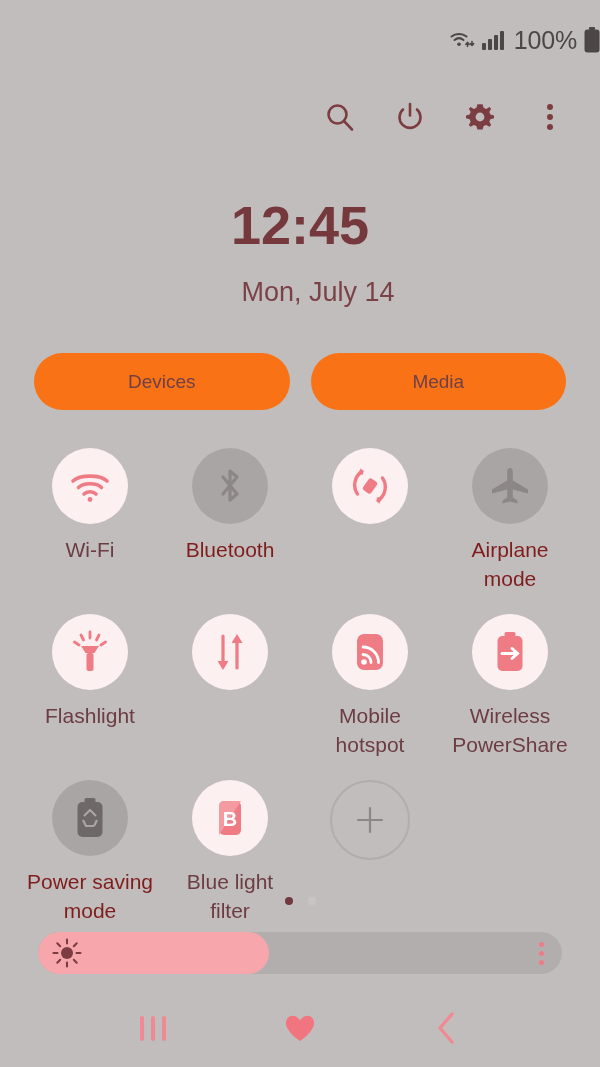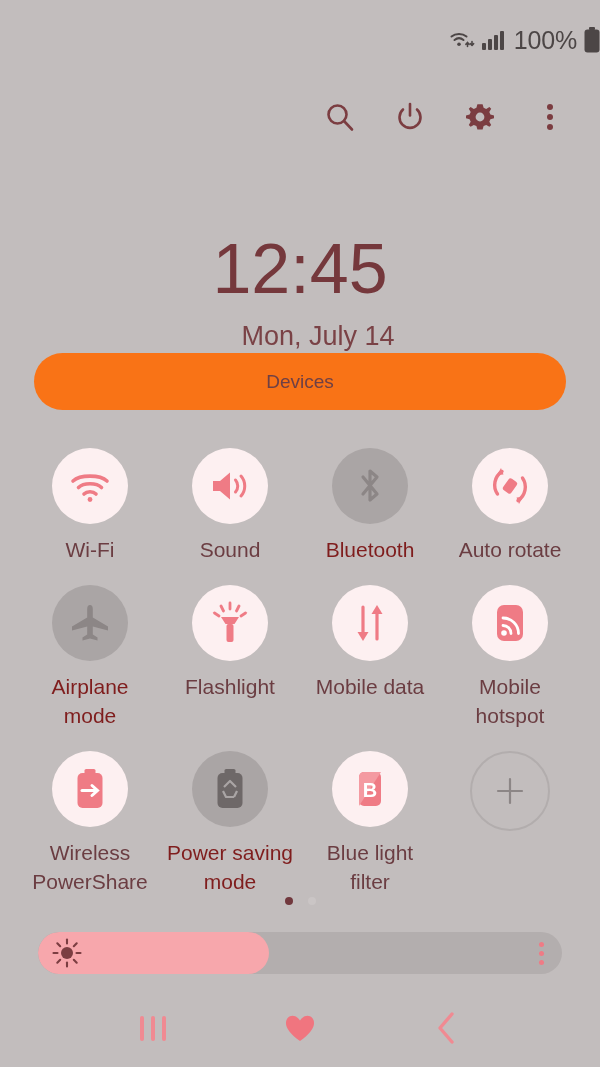--- a/index.html
+++ b/index.html
@@ -53,26 +53,25 @@
     cursor: pointer;
   }
 
   
   .clock-wrap {
     position: absolute;
     top: 182px; left: 0; right: 0;
     text-align: center;
   }
   .clock-time {
-    font-size: 70px;
+    font-size: 54px;
     color: #75383c;
     line-height: 86px;
-    font-weight: 400;
+    font-weight: 700;
     letter-spacing: 0px;
-    margin-top: 44px;
   }
   .clock-date {
     font-size: 27px;
     color: #7a4246;
     margin-top: 8px;
     line-height: 32px;
     padding-left: 36px;
   }
 
   
@@ -270,71 +269,61 @@
 
 <div class="clock-wrap">
   <div class="clock-time">12:45</div>
   <div class="clock-date">Mon, July 14</div>
 </div>
 
 <div class="pills">
   <div class="pill">
     <span>Devices</span>
   </div>
+  <div class="pill">
+    <span>Media</span>
+  </div>
 </div>
 
 <div class="grid">
 
   <div class="tile">
     <div class="tile-circle on">
       <svg width="44" height="40" viewBox="0 0 44 40">
         <g fill="none" stroke="#ef7b85" stroke-width="3.6" stroke-linecap="round">
           <path d="M5 15 C12 8.5, 32 8.5, 39 15"></path>
           <path d="M10.5 21.5 C15.5 16.5, 28.5 16.5, 33.5 21.5"></path>
           <path d="M16 28 C19 25, 25 25, 28 28"></path>
         </g>
         <circle cx="22" cy="33.5" r="2.4" fill="#ef7b85"></circle>
       </svg>
     </div>
     <div class="tile-label">Wi-Fi</div>
   </div>
 
-  <div class="tile">
-    <div class="tile-circle on">
-      <svg width="44" height="40" viewBox="0 0 44 40">
-        <path d="M5 15 H12 L22 6.5 V33.5 L12 25 H5 Z" fill="#ef7b85"></path>
-        <g fill="none" stroke="#ef7b85" stroke-width="3" stroke-linecap="round">
-          <path d="M27.5 14 C30.5 17.5, 30.5 22.5, 27.5 26"></path>
-          <path d="M33 10 C38 15.5, 38 24.5, 33 30"></path>
-        </g>
-      </svg>
-    </div>
-    <div class="tile-label">Sound</div>
-  </div>
 
   <div class="tile">
     <div class="tile-circle off">
       <svg width="40" height="42" viewBox="0 0 40 42">
         <path d="M13 12 L27 29 L20 35 V6 L27 12 L13 29" fill="none" stroke="#8c8686" stroke-width="3.2" stroke-linejoin="round" stroke-linecap="round"></path>
       </svg>
     </div>
     <div class="tile-label off-label">Bluetooth</div>
   </div>
 
   <div class="tile">
     <div class="tile-circle on">
       <svg width="44" height="44" viewBox="0 0 44 44">
         <path d="M14 7.5 A16 16 0 0 0 9.5 30" fill="none" stroke="#ef7b85" stroke-width="3.4" stroke-linecap="round"></path>
         <path d="M30 36.5 A16 16 0 0 0 34.5 14" fill="none" stroke="#ef7b85" stroke-width="3.4" stroke-linecap="round"></path>
         <path d="M13 4 L15.5 10.5 L9 11 Z" fill="#ef7b85"></path>
         <path d="M31 40 L28.5 33.5 L35 33 Z" fill="#ef7b85"></path>
         <rect x="17" y="15" width="10" height="14" rx="2.5" fill="#ef7b85" transform="rotate(35 22 22)"></rect>
       </svg>
     </div>
-    <div class="tile-label">Auto rotate</div>
   </div>
 
   <div class="tile">
     <div class="tile-circle off">
       <svg width="44" height="44" viewBox="0 0 44 44">
         <path d="M22 4 C20.2 4, 19.2 5.6, 19.2 8 V16.5 L4 25.5 V29.5 L19.2 25.5 V33.5 L14.5 36.5 V39.5 L22 37.5 L29.5 39.5 V36.5 L24.8 33.5 V25.5 L40 29.5 V25.5 L24.8 16.5 V8 C24.8 5.6, 23.8 4, 22 4 Z" fill="#8c8686"></path>
       </svg>
     </div>
     <div class="tile-label off-label">Airplane mode</div>
   </div>
@@ -360,21 +349,20 @@
     <div class="tile-circle on">
       <svg width="40" height="42" viewBox="0 0 40 42">
         <g stroke="#ef7b85" stroke-width="3.2" stroke-linecap="round" fill="none">
           <line x1="13" y1="5" x2="13" y2="34"></line>
           <line x1="27" y1="37" x2="27" y2="8"></line>
         </g>
         <path d="M13 39 L7.5 30 H18.5 Z" fill="#ef7b85"></path>
         <path d="M27 3 L32.5 12 H21.5 Z" fill="#ef7b85"></path>
       </svg>
     </div>
-    <div class="tile-label">Mobile data</div>
   </div>
 
   <div class="tile">
     <div class="tile-circle on">
       <svg width="40" height="44" viewBox="0 0 40 44">
         <rect x="7" y="4" width="26" height="36" rx="7" fill="#ef7b85"></rect>
         <circle cx="14" cy="32" r="2.8" fill="#ffffff"></circle>
         <path d="M13 24.5 A8 8 0 0 1 21 32.5" fill="none" stroke="#ffffff" stroke-width="2.8" stroke-linecap="round"></path>
         <path d="M13 17 A15.5 15.5 0 0 1 28.5 32.5" fill="none" stroke="#ffffff" stroke-width="2.8" stroke-linecap="round"></path>
       </svg>

